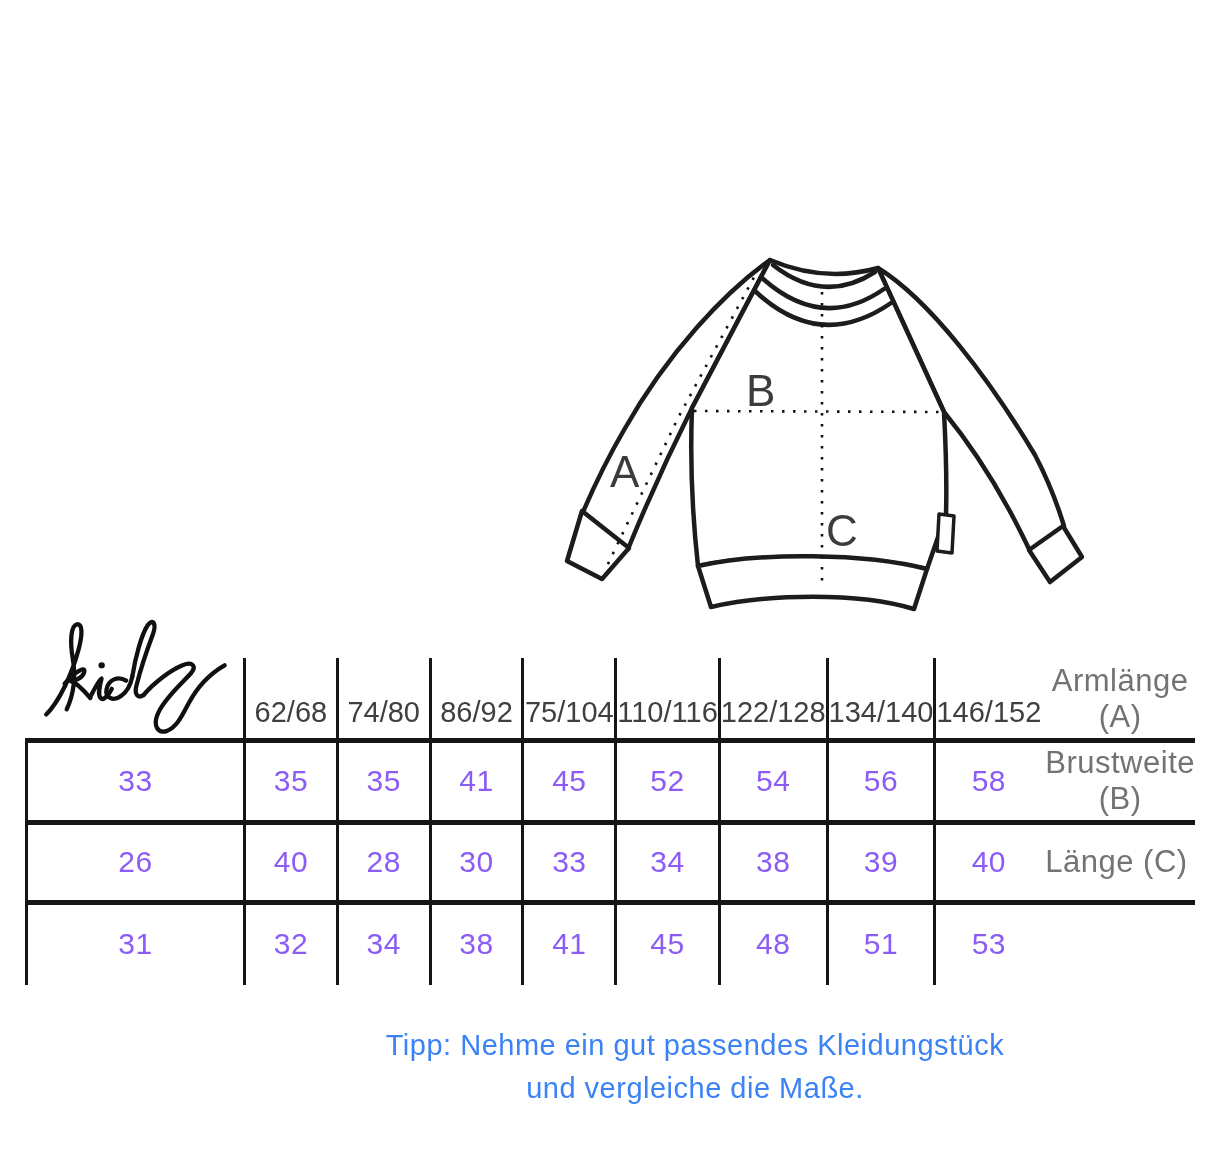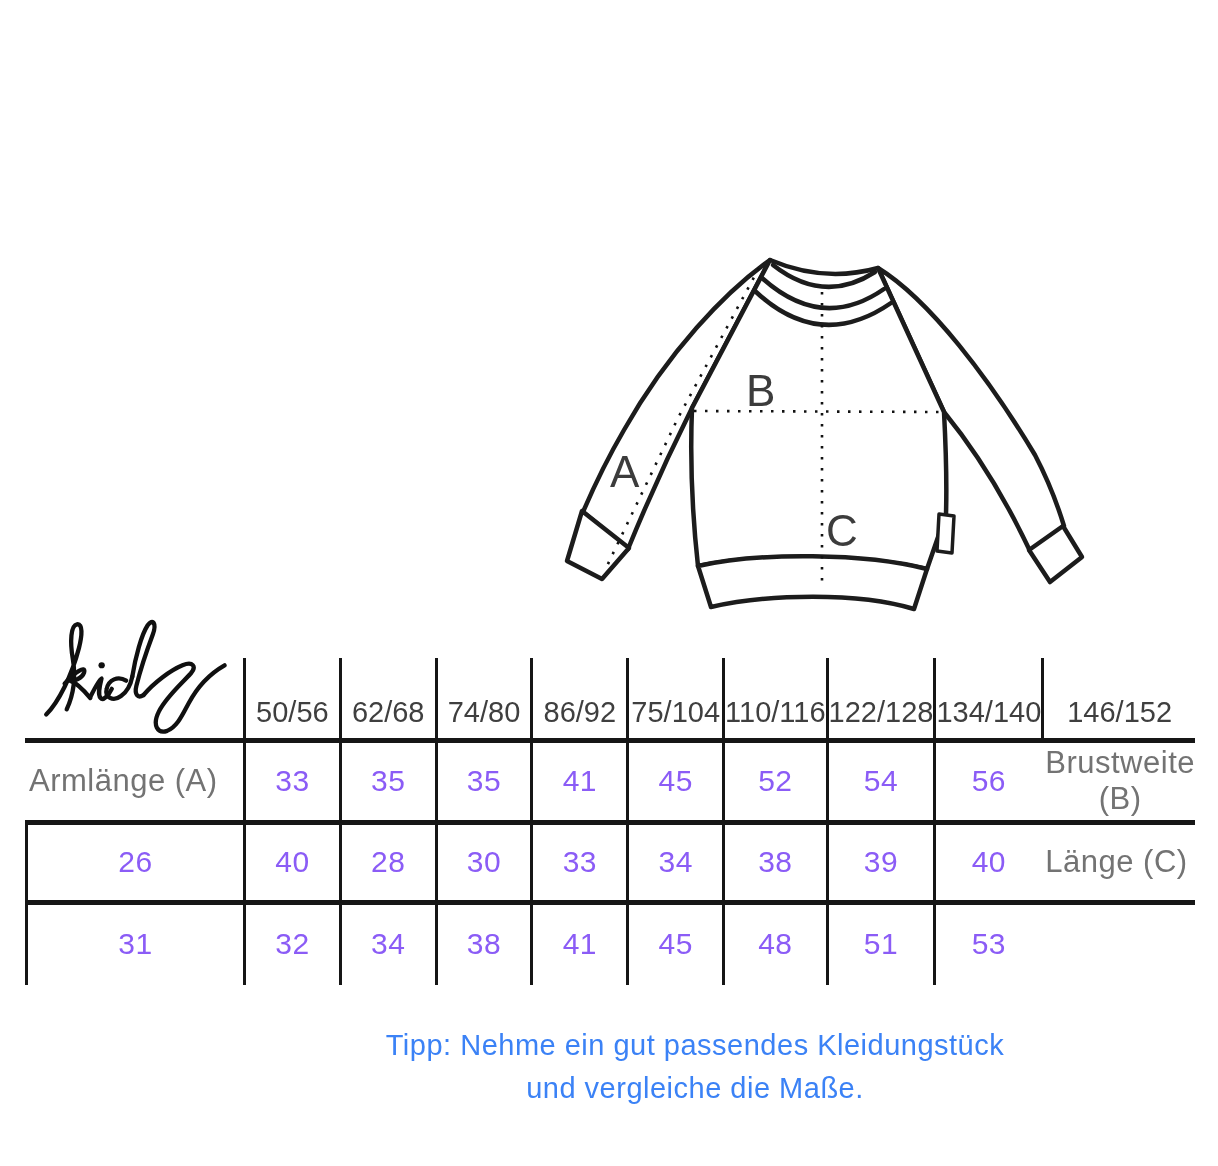--- a/index.html
+++ b/index.html
@@ -99,39 +99,39 @@
       <path d="M86,65 C78,60 69,64 67,73 C65,81 73,86 81,80 C88,75 91,66 92,61"></path>
       <path d="M92,61 C95,42 101,20 107,11 C112,4 116,9 112,20 C106,36 99,58 96,70 C94,78 97,83 103,79"></path>
       <path d="M103,79 C113,67 129,55 141,50 C151,46 155,51 149,58 C139,69 125,81 118,95 C111,109 117,117 126,114 C136,110 141,98 147,87 C156,70 168,58 182,50"></path>
     </g>
   </svg>
 
   <div class="table-wrap">
     <div class="grid">
 
       <div class="cell head"></div>
-      <div class="cell head vline">50/56</div>
       <div class="cell head vline">62/68</div>
       <div class="cell head vline">74/80</div>
       <div class="cell head vline">86/92</div>
       <div class="cell head vline">75/104</div>
       <div class="cell head vline">110/116</div>
       <div class="cell head vline">122/128</div>
       <div class="cell head vline">134/140</div>
       <div class="cell head vline">146/152</div>
 
       <div class="cell rowlabel">Armlänge (A)</div>
       <div class="cell vline">33</div>
       <div class="cell vline">35</div>
       <div class="cell vline">35</div>
       <div class="cell vline">41</div>
       <div class="cell vline">45</div>
       <div class="cell vline">52</div>
       <div class="cell vline">54</div>
       <div class="cell vline">56</div>
+      <div class="cell vline">58</div>
 
       <div class="cell rowlabel">Brustweite (B)</div>
       <div class="cell vline">26</div>
       <div class="cell vline">40</div>
       <div class="cell vline">28</div>
       <div class="cell vline">30</div>
       <div class="cell vline">33</div>
       <div class="cell vline">34</div>
       <div class="cell vline">38</div>
       <div class="cell vline">39</div>

